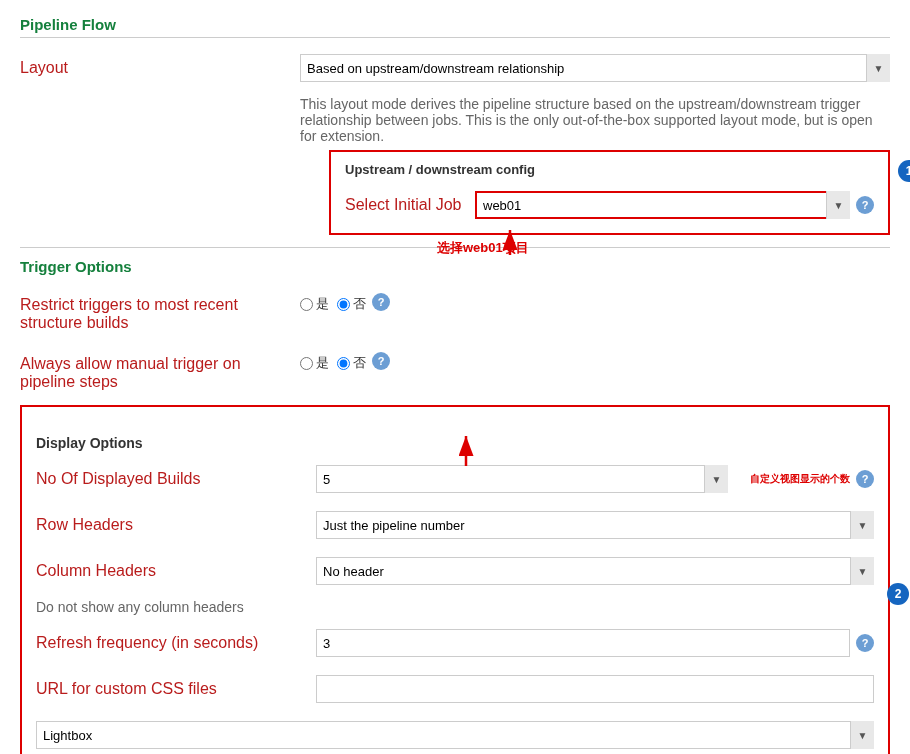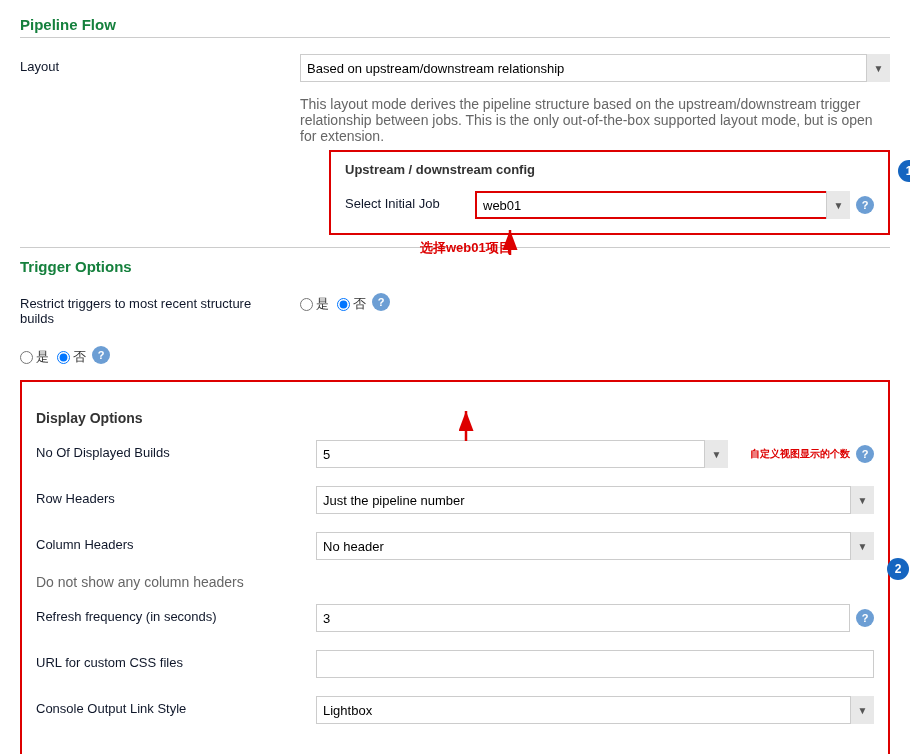--- a/index.html
+++ b/index.html
@@ -29,22 +29,22 @@
       display: flex;
       align-items: flex-start;
       margin-bottom: 10px;
       padding: 4px 0;
     }
     .form-label {
       width: 280px;
       min-width: 280px;
       padding-right: 12px;
       padding-top: 5px;
-      color: #0f172a;
-      font-size: 13px;
+      color: #b91c1c;
+      font-size: 16px;
     }
     .form-control-wrap {
       flex: 1;
       display: flex;
       align-items: center;
       gap: 6px;
     }
     .select-wrapper {
       flex: 1;
       position: relative;
@@ -237,21 +237,21 @@
             </select>
             <div class="select-arrow">▼</div>
           </div>
           <div class="help-icon">?</div>
         </div>
       </div>
     </div>
 
     <div class="annotation-circle" style="right:-30px; top:10px;">1</div>
 
-    <div class="annotation-text-cn" style="bottom:-22px; left:120px;">选择web01项目</div>
+    <div class="annotation-text-cn" style="bottom:-22px; left:137px;">选择web01项目</div>
 
     <svg class="arrow-svg" width="120" height="40" style="bottom:-30px; left:200px;">
       <defs>
         <marker id="arrowhead1" markerWidth="8" markerHeight="6" refX="8" refY="3" orient="auto">
           <polygon points="0 0, 8 3, 0 6" fill="#d00"></polygon>
         </marker>
       </defs>
       <line x1="10" y1="30" x2="10" y2="5" stroke="#d00" stroke-width="2.5" marker-end="url(#arrowhead1)"></line>
     </svg>
   </div>
@@ -272,20 +272,21 @@
           <label class="radio-label">
             <input type="radio" name="restrict" value="no" checked="" style="">
             <span>否</span>
           </label>
         </div>
         <div class="help-icon">?</div>
       </div>
     </div>
 
     <div class="form-row">
+      <div class="form-label">Always allow manual trigger on pipeline steps</div>
       <div class="form-control-wrap">
         <div class="radio-group">
           <label class="radio-label">
             <input type="radio" name="always_allow" value="yes" style="">
             <span>是</span>
           </label>
           <label class="radio-label">
             <input type="radio" name="always_allow" value="no" checked="" style="">
             <span>否</span>
           </label>
@@ -360,21 +361,20 @@
     </div>
 
     <div class="form-row">
       <div class="form-label">URL for custom CSS files</div>
       <div class="form-control-wrap">
         <input type="text" class="form-input" value="" style="">
       </div>
     </div>
 
     <div class="form-row">
-      <div class="form-label">Console Output Link Style</div>
       <div class="form-control-wrap">
         <div class="select-wrapper">
           <select>
             <option>Lightbox</option>
           </select>
           <div class="select-arrow">▼</div>
         </div>
       </div>
     </div>
   </div>

